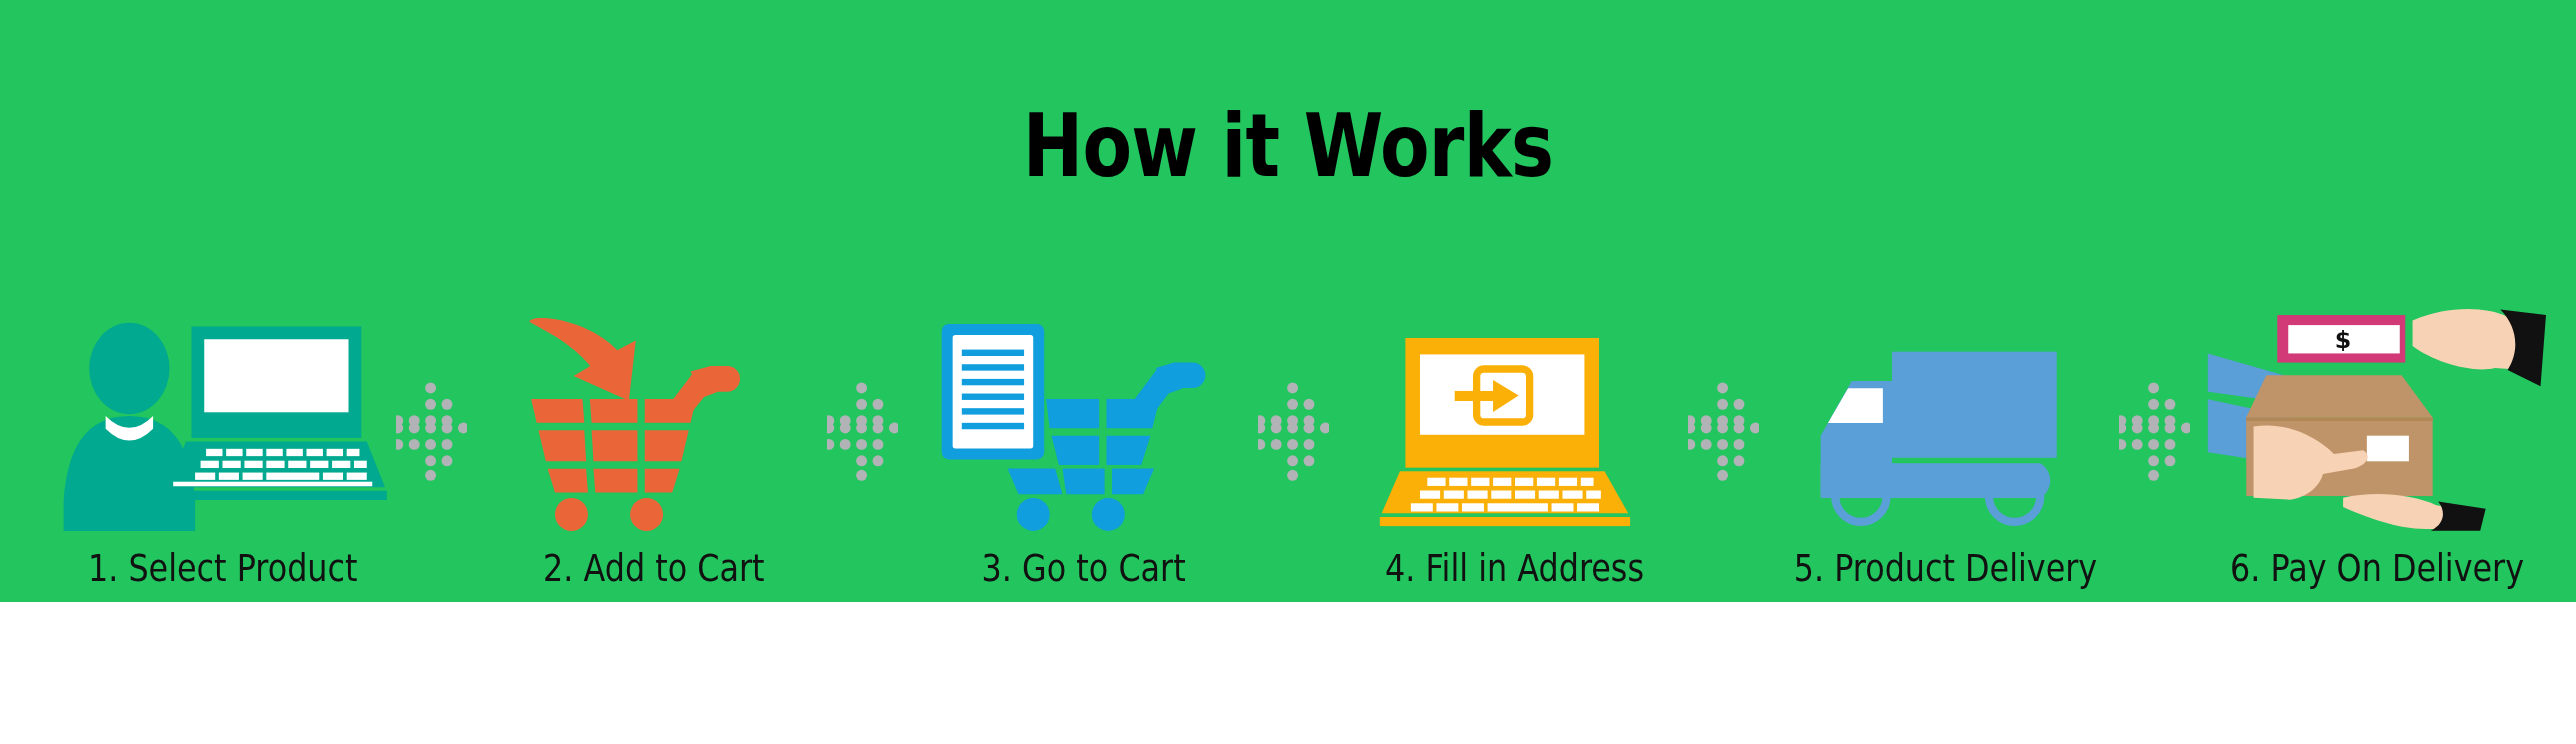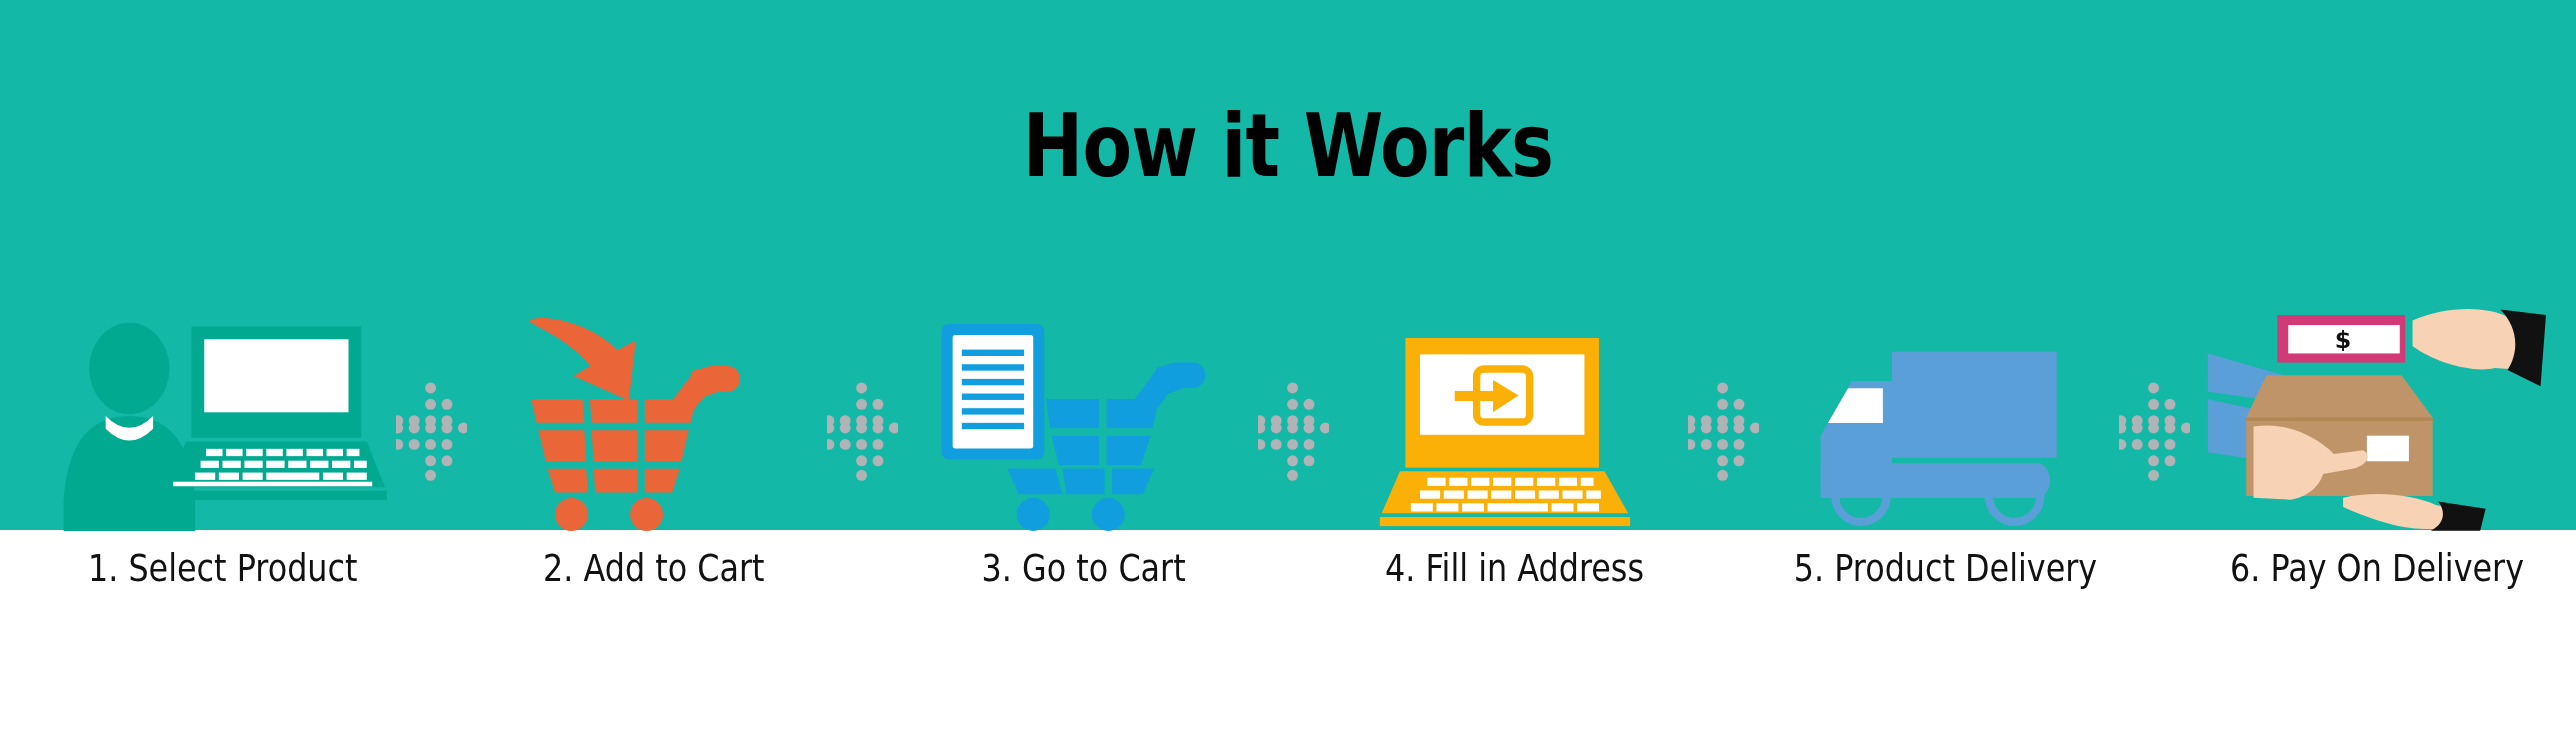--- a/index.html
+++ b/index.html
@@ -6,22 +6,22 @@
   html,body{margin:0;padding:0;}
   body{
     width:2576px;height:745px;
     background:#ffffff;
     font-family:"Liberation Sans", sans-serif;
     overflow:hidden;
     position:relative;
   }
   #infographic{
     position:relative;
-    width:2576px;height:530px;
-    background:#14b8a6;
+    width:2576px;height:602px;
+    background:#22c55e;
   }
   #page-title{
     position:absolute;
     top:102px;left:0;width:2576px;
     text-align:center;
     font-family:"DejaVu Sans", sans-serif;
     font-weight:bold;
     font-size:88px;
     line-height:88px;
     letter-spacing:-0.9px;

